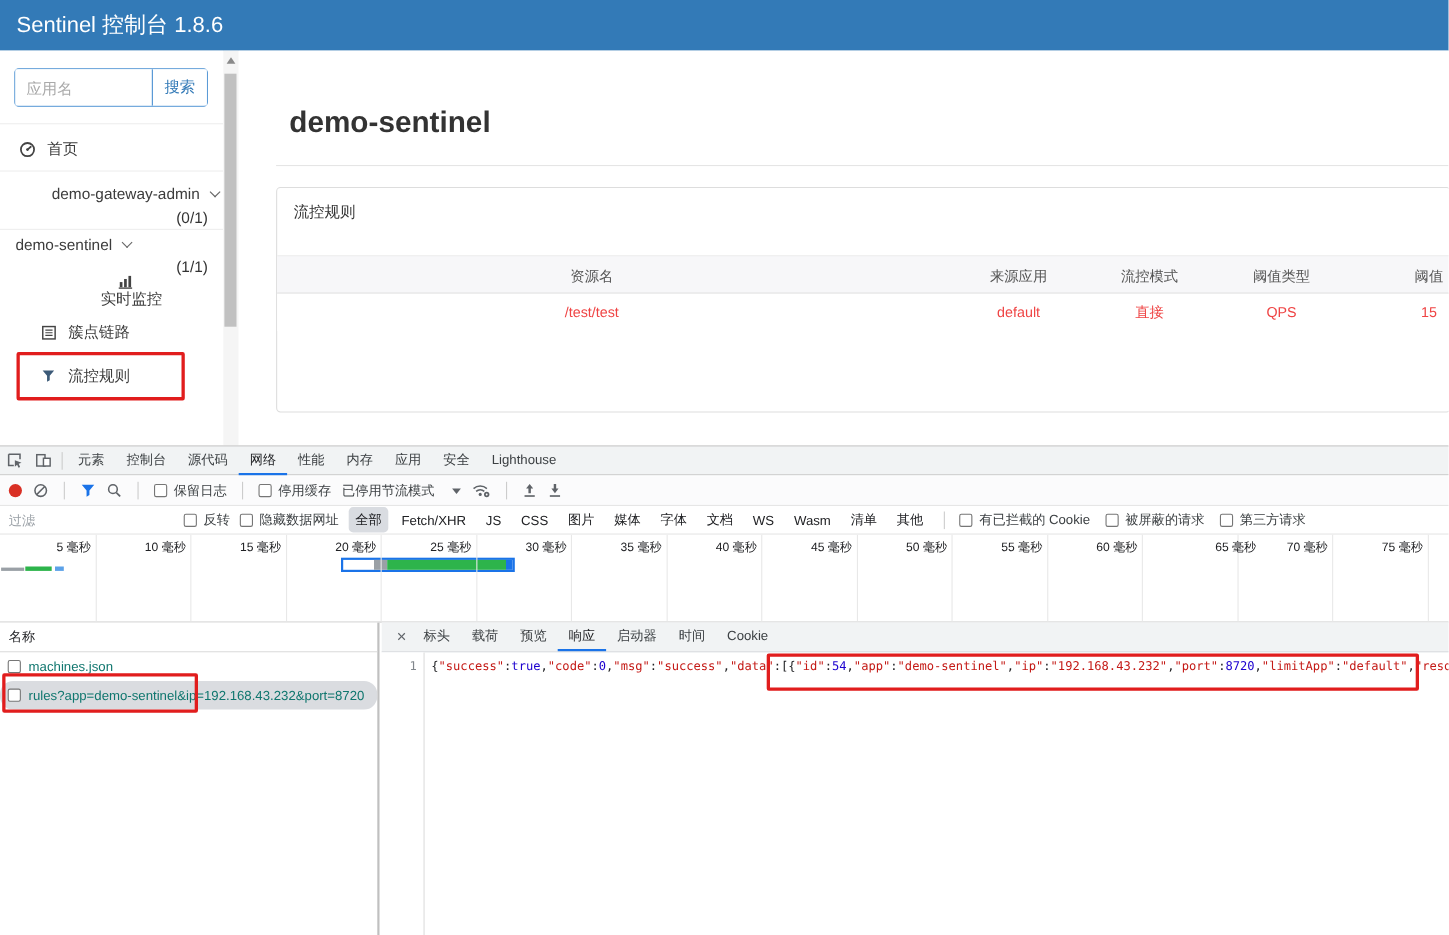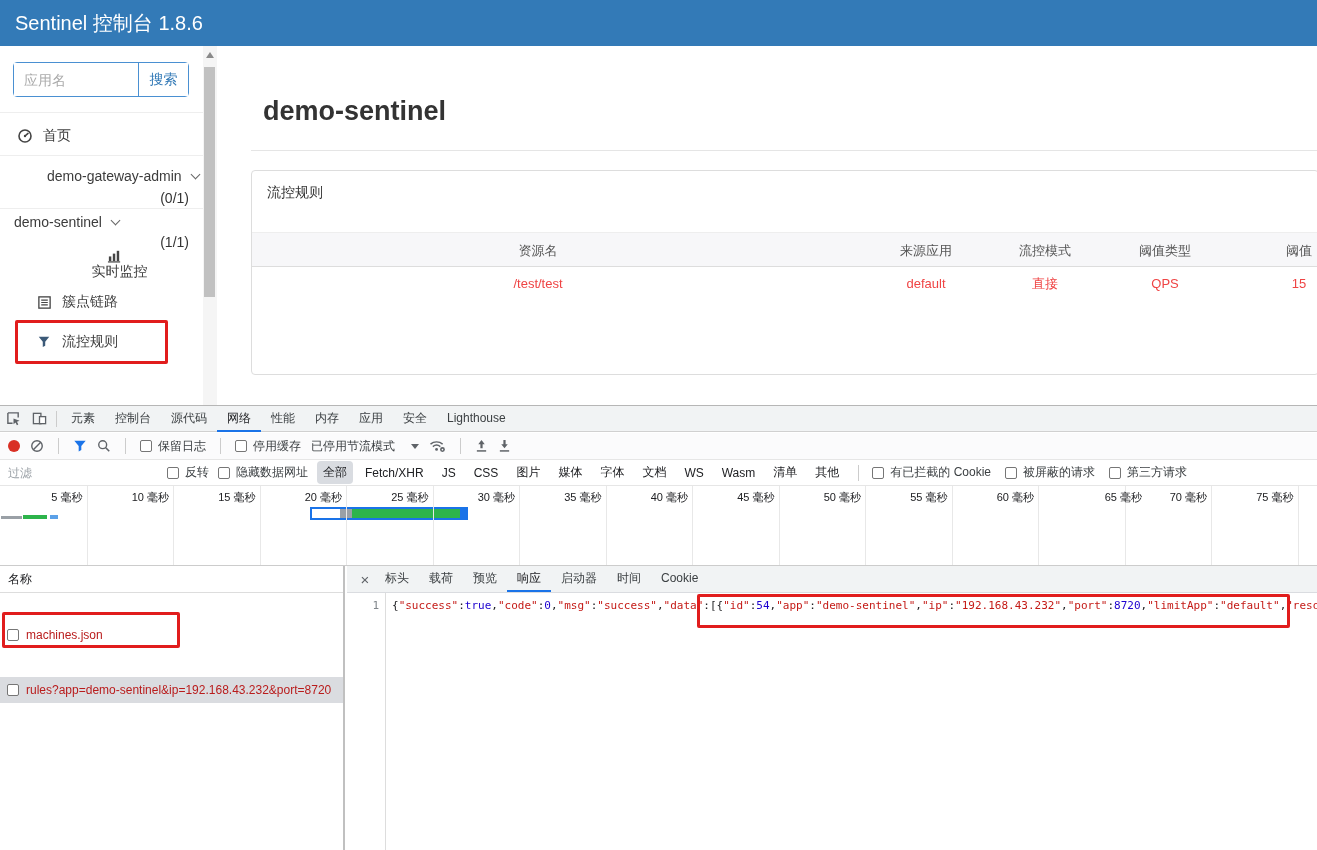--- a/index.html
+++ b/index.html
@@ -64,22 +64,22 @@
   .dt-overview{position:absolute;left:0;top:80px;width:100%;height:80px;border-bottom:1px solid #ccc;overflow:hidden;}
   .gridline{position:absolute;top:0;bottom:0;width:1px;background:#e8e8e8;}
   .tick-label{position:absolute;top:4px;width:62px;text-align:right;font-size:11px;color:#202124;white-space:nowrap;}
   .wf-mini{position:absolute;top:29px;height:4px;}
   .wf-selected{position:absolute;left:310px;top:21px;width:158px;height:13px;border:2px solid var(--accent_blue,#1a73e8);background:#fff;}
   .wf-selected .seg{position:absolute;top:0;bottom:0;}
 
   .dt-body{position:absolute;left:0;top:160px;bottom:0;width:100%;}
   .req-pane{position:absolute;left:0;top:0;bottom:0;width:345px;border-right:2px solid #c0c0c0;background:#fff;overflow:hidden;}
   .req-header{height:27px;line-height:27px;padding-left:8px;border-bottom:1px solid #ddd;color:#202124;}
-  .req-row{height:26px;display:flex;align-items:center;gap:7px;padding-left:7px;color:#b91c1c;white-space:nowrap;cursor:pointer;margin-top:29px;}
-  .req-row.selected{background:#dadce0;}
+  .req-row{height:26px;display:flex;align-items:center;gap:7px;padding-left:7px;color:#0f766e;white-space:nowrap;cursor:pointer;}
+  .req-row.selected{background:#dadce0;border-radius:12px;}
   .resp-pane{position:absolute;left:347px;top:0;bottom:0;right:0;background:#fff;}
   .resp-tabs{height:27px;background:#f1f3f4;border-bottom:1px solid #dadce0;display:flex;align-items:center;padding-left:8px;}
   .resp-close{width:20px;text-align:center;font-size:15px;color:#5f6368;cursor:pointer;line-height:27px;}
   .resp-tab{display:inline-block;padding:0 10px;line-height:24px;height:26px;color:#3c4043;cursor:pointer;}
   .resp-tab.active{border-bottom:2px solid var(--accent_blue,#1a73e8);color:#202124;}
   .resp-body{position:absolute;left:0;right:0;top:27px;bottom:0;overflow:hidden;}
   .gutter{position:absolute;left:0;top:0;bottom:0;width:39px;border-right:1px solid #ddd;background:#fff;}
   .line-num{position:absolute;right:6px;top:6px;font-family:"DejaVu Sans Mono",monospace;font-size:11px;color:#80868b;}
   .code-line{position:absolute;left:45px;top:6px;right:0;font-family:"DejaVu Sans Mono",monospace;font-size:11px;white-space:pre;color:#202124;}
   .tok-s{color:var(--code_string,#c41a16);}

